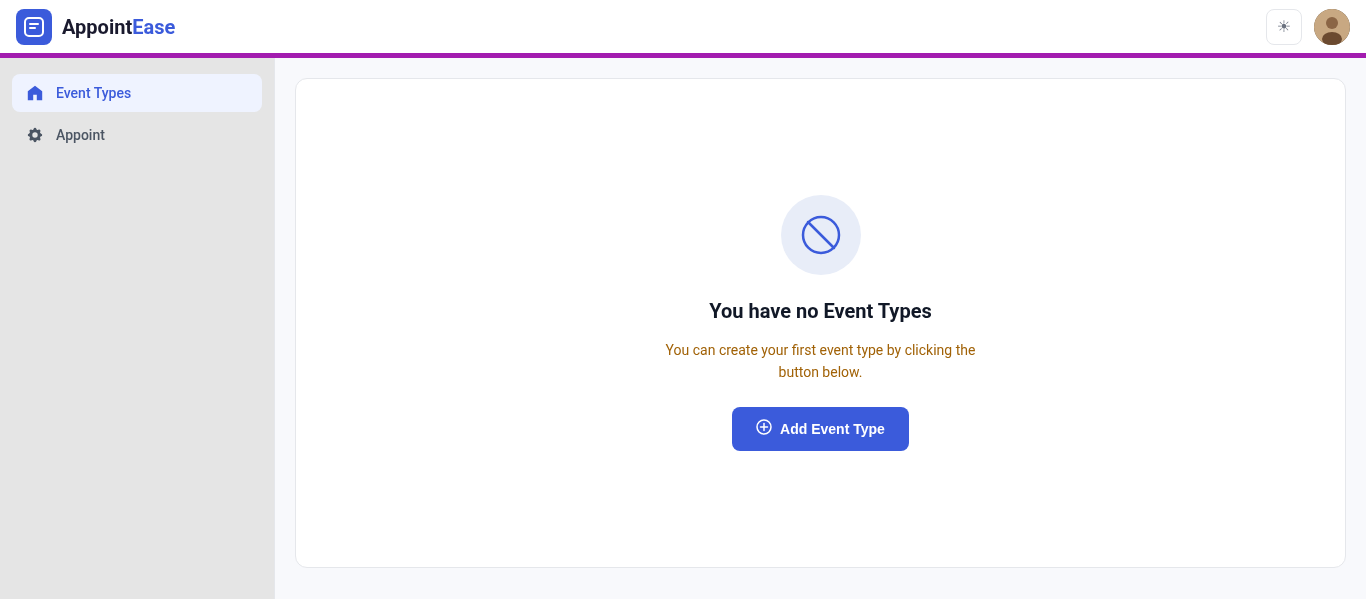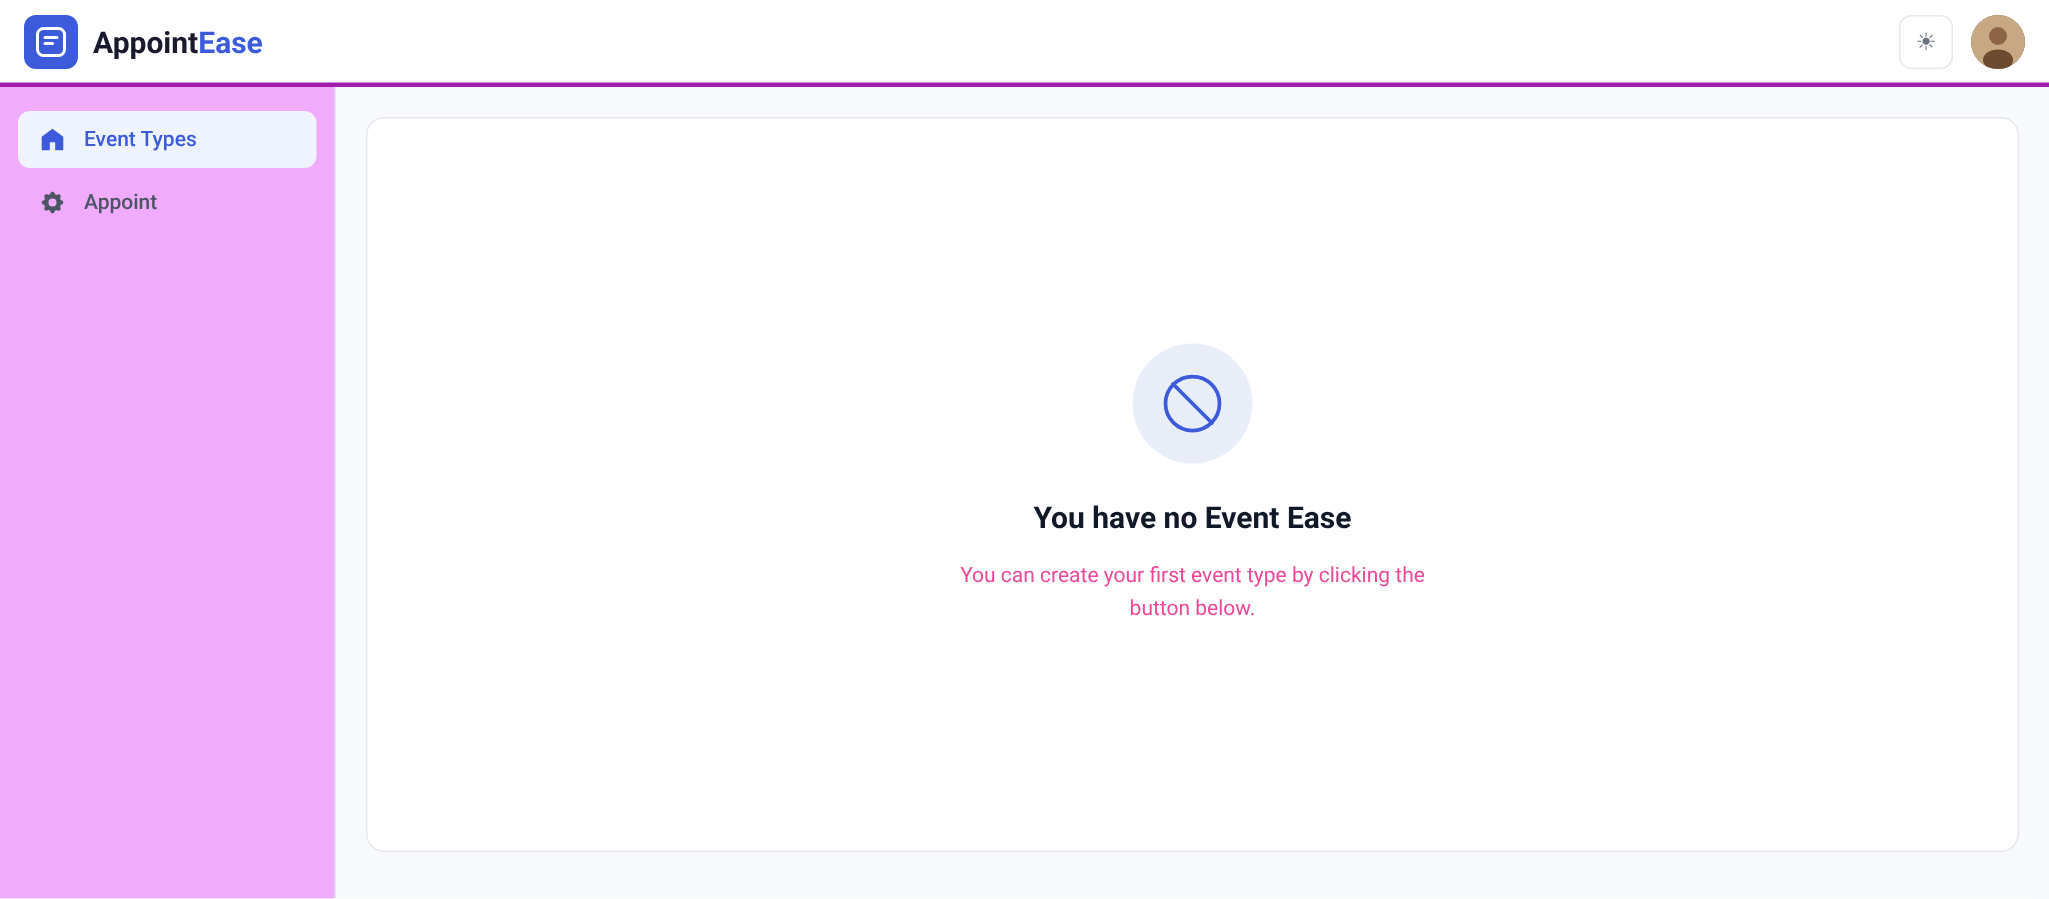--- a/index.html
+++ b/index.html
@@ -15,21 +15,21 @@
       height: 599px;
       overflow: hidden;
       display: flex;
       flex-direction: column;
     }
 
     
     .header {
       height: 58px;
       background: #ffffff;
-      border-bottom: 3px solid #a21caf;
+      border-bottom: 5px solid #a21caf;
       display: flex;
       align-items: center;
       justify-content: space-between;
       padding: 0 16px;
       position: fixed;
       top: 0;
       left: 0;
       right: 0;
       z-index: 100;
     }
@@ -100,22 +100,22 @@
 
     
     .app-body {
       display: flex;
       margin-top: 58px;
       height: calc(599px - 58px);
     }
 
     
     .sidebar {
-      width: 224px;
-      background: #f0abfc;
+      width: 275px;
+      background: #e5e5e5;
       border-right: 1px solid #e5e7eb;
       padding: 16px 12px;
       flex-shrink: 0;
     }
 
     .nav-item {
       display: flex;
       align-items: center;
       gap: 12px;
       padding: 10px 14px;
@@ -188,21 +188,21 @@
     }
 
     .empty-title {
       font-size: 20px;
       font-weight: 700;
       color: #111827;
     }
 
     .empty-description {
       font-size: 14px;
-      color: #ec4899;
+      color: #a16207;
       max-width: 320px;
       line-height: 1.6;
     }
 
     .add-button {
       display: flex;
       align-items: center;
       gap: 8px;
       background: #3b5bdb;
       color: white;
@@ -285,19 +285,29 @@
     <div class="content-card">
       <div class="empty-state">
         <div class="empty-icon-circle">
           <span class="no-sign">
             <svg width="40" height="40" viewBox="0 0 40 40" fill="none" xmlns="http://www.w3.org/2000/svg">
               <circle cx="20" cy="20" r="18" stroke="#3b5bdb" stroke-width="2.5" fill="none"></circle>
               <line x1="7" y1="7" x2="33" y2="33" stroke="#3b5bdb" stroke-width="2.5" stroke-linecap="round"></line>
             </svg>
           </span>
         </div>
-        <div class="empty-title">You have no Event Ease</div>
+        <div class="empty-title">You have no Event Types</div>
         <div class="empty-description">You can create your first event type by clicking the button below.</div>
+        <button class="add-button">
+          <span class="add-icon">
+            <svg width="16" height="16" viewBox="0 0 16 16" fill="none" xmlns="http://www.w3.org/2000/svg">
+              <circle cx="8" cy="8" r="7" stroke="white" stroke-width="1.5" fill="none"></circle>
+              <line x1="8" y1="4.5" x2="8" y2="11.5" stroke="white" stroke-width="1.5" stroke-linecap="round"></line>
+              <line x1="4.5" y1="8" x2="11.5" y2="8" stroke="white" stroke-width="1.5" stroke-linecap="round"></line>
+            </svg>
+          </span>
+          <span>Add Event Type</span>
+        </button>
       </div>
     </div>
   </div>
 
 </div>
 
 </body></html>

